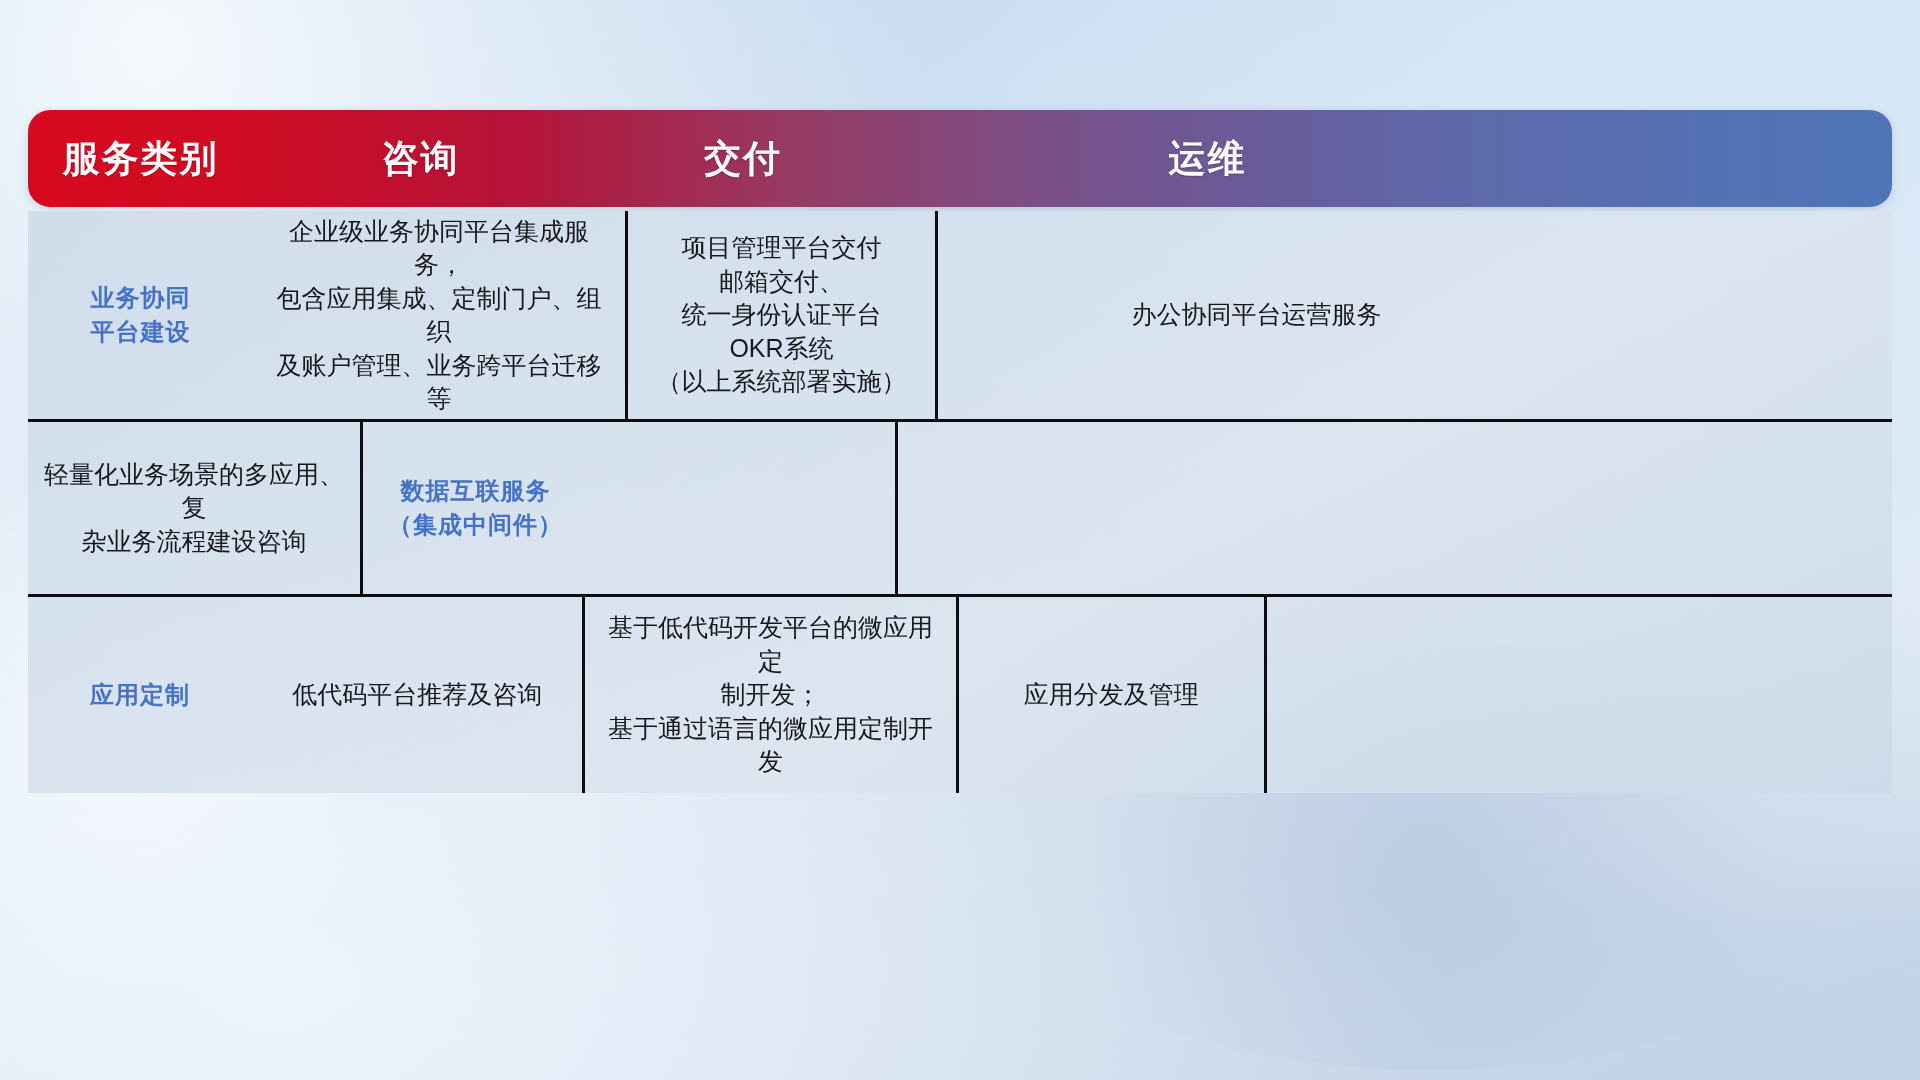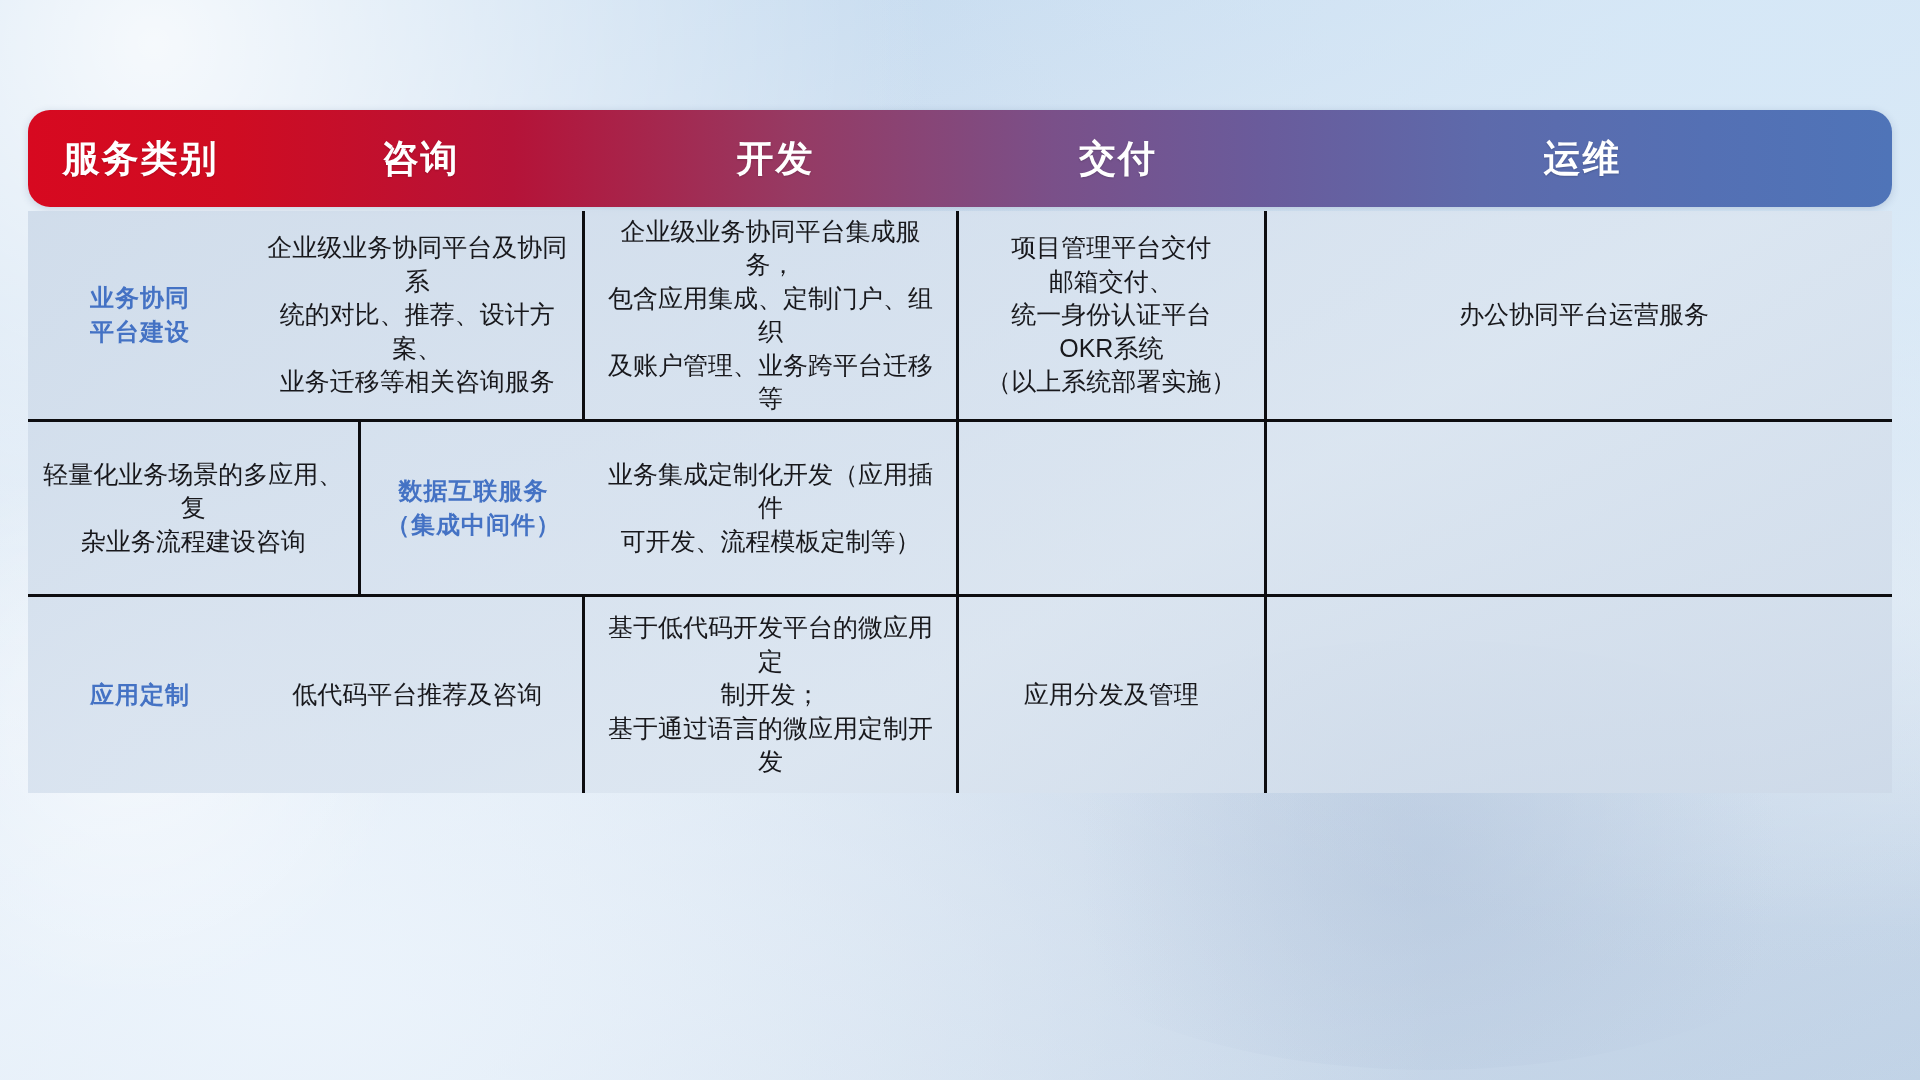--- a/index.html
+++ b/index.html
@@ -140,42 +140,34 @@
 
 <div id="table-wrap">
 
   <div id="header-bar">
     <div class="hcell c0">
         <span>服务类别</span>
       </div>
     <div class="hcell c1">
         <span>咨询</span>
       </div>
-    <div class="hcell c2">
-        <span>开发</span>
-      </div>
     <div class="hcell c3">
         <span>交付</span>
       </div>
     <div class="hcell c4">
         <span>运维</span>
       </div>
   </div>
 
   <div id="body-panel">
 
     <div class="brow r0">
       <div class="bcell label c0">
           <span class="celltext">业务协同
 平台建设</span>
-        </div>
-      <div class="bcell c1">
-          <span class="celltext">企业级业务协同平台及协同系
-统的对比、推荐、设计方案、
-业务迁移等相关咨询服务</span>
         </div>
       <div class="bcell c2">
           <span class="celltext">企业级业务协同平台集成服务，
 包含应用集成、定制门户、组织
 及账户管理、业务跨平台迁移等</span>
         </div>
       <div class="bcell c3">
           <span class="celltext">项目管理平台交付
 邮箱交付、
 统一身份认证平台
@@ -189,24 +181,20 @@
 
     <div class="brow r1">
       <div class="bcell c1">
           <span class="celltext">轻量化业务场景的多应用、复
 杂业务流程建设咨询</span>
         </div>
       <div class="bcell label c0">
           <span class="celltext">数据互联服务
 （集成中间件）</span>
         </div>
-      <div class="bcell c2">
-          <span class="celltext">业务集成定制化开发（应用插件
-可开发、流程模板定制等）</span>
-        </div>
       <div class="bcell c3">
           <span class="celltext"></span>
         </div>
       <div class="bcell c4">
           <span class="celltext"></span>
         </div>
     </div>
 
     <div class="brow r2">
       <div class="bcell label c0">

